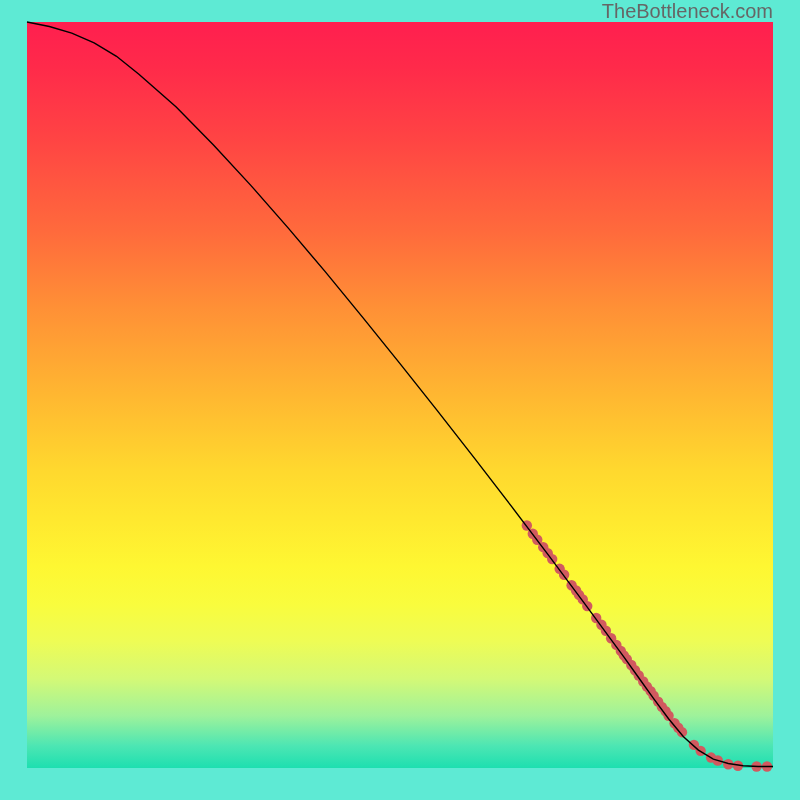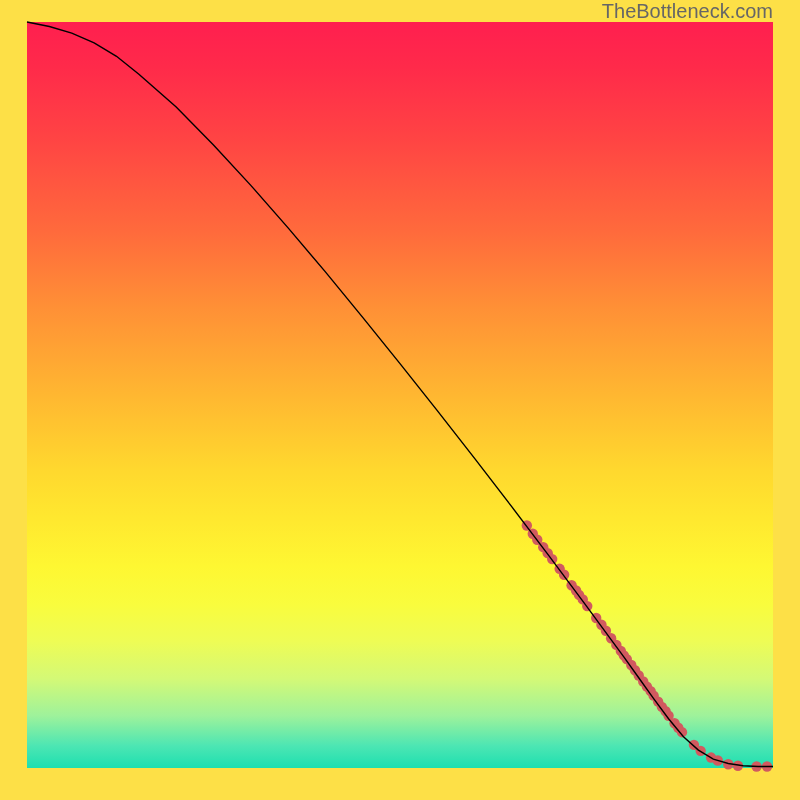--- a/index.html
+++ b/index.html
@@ -8,21 +8,21 @@
     width: 800px;
     height: 800px;
     background: #000;
     overflow: hidden;
     font-family: Arial, Helvetica, sans-serif;
   }
   .stage {
     position: relative;
     width: 800px;
     height: 800px;
-    background: #fde047;
+    background: #5eead4;
   }
   
   .plot {
     position: absolute;
     left: 27px;
     top: 22px;
     width: 746px;
     height: 746px;
     
     background: linear-gradient(

